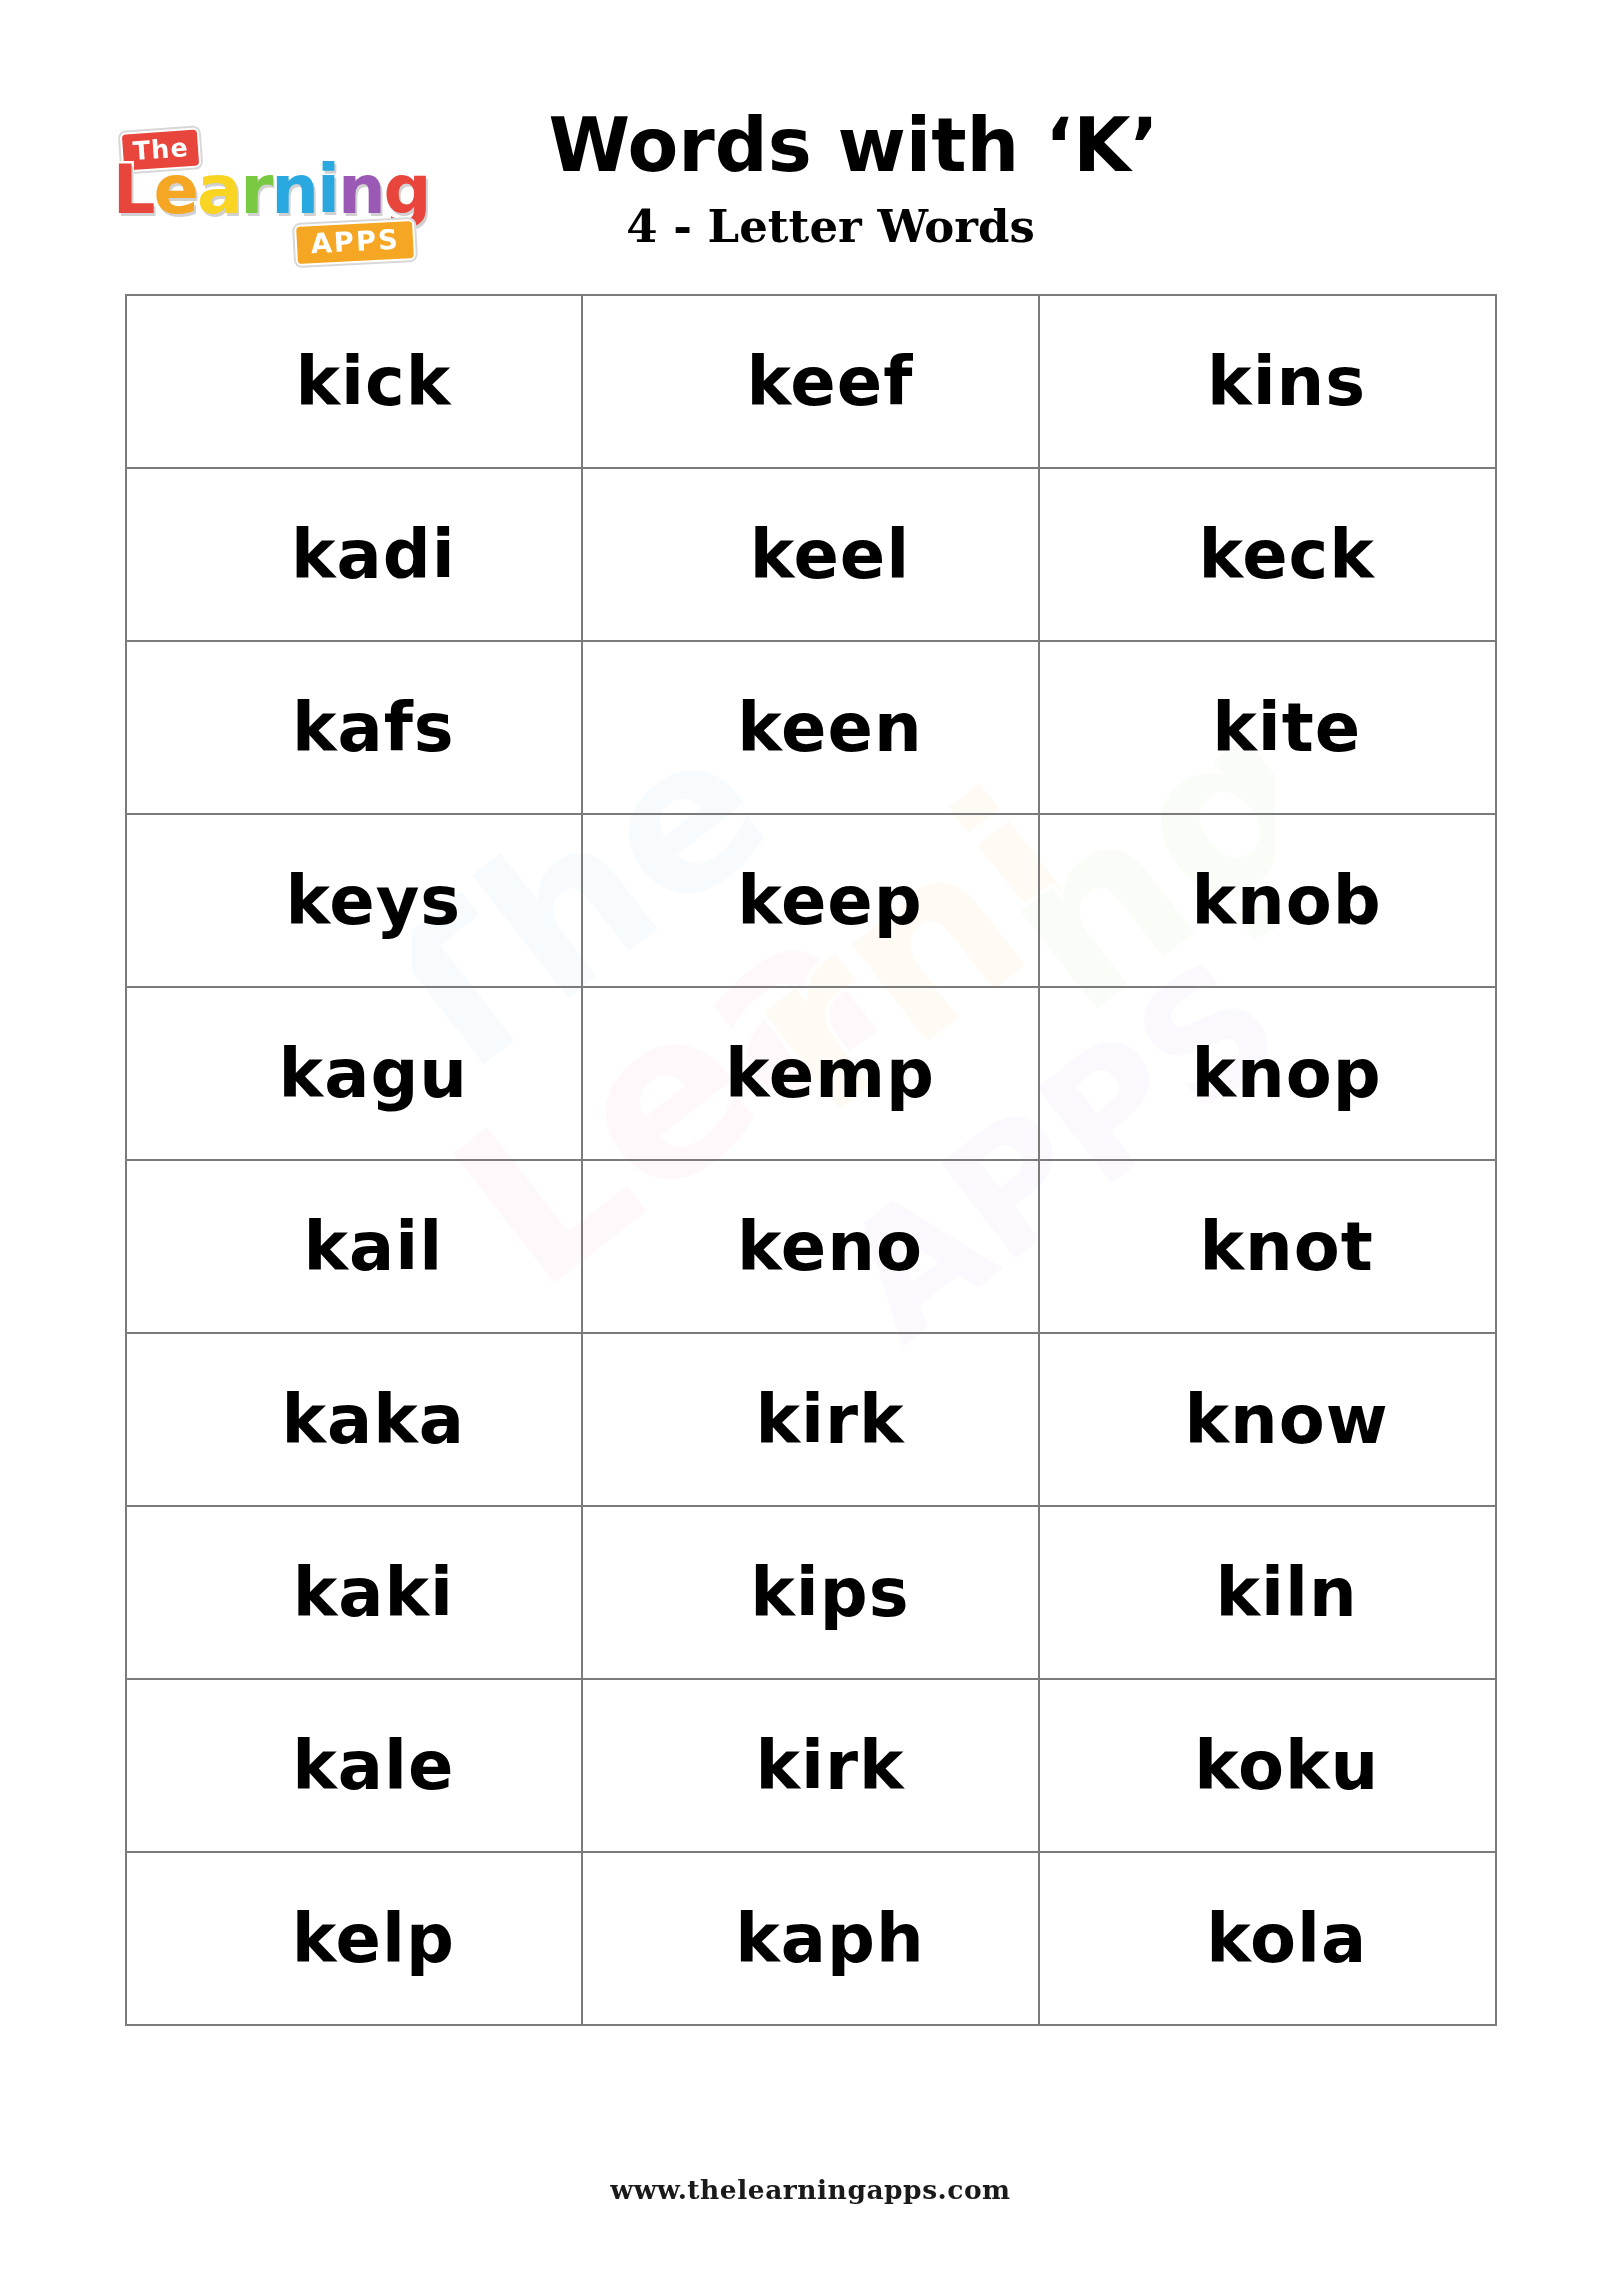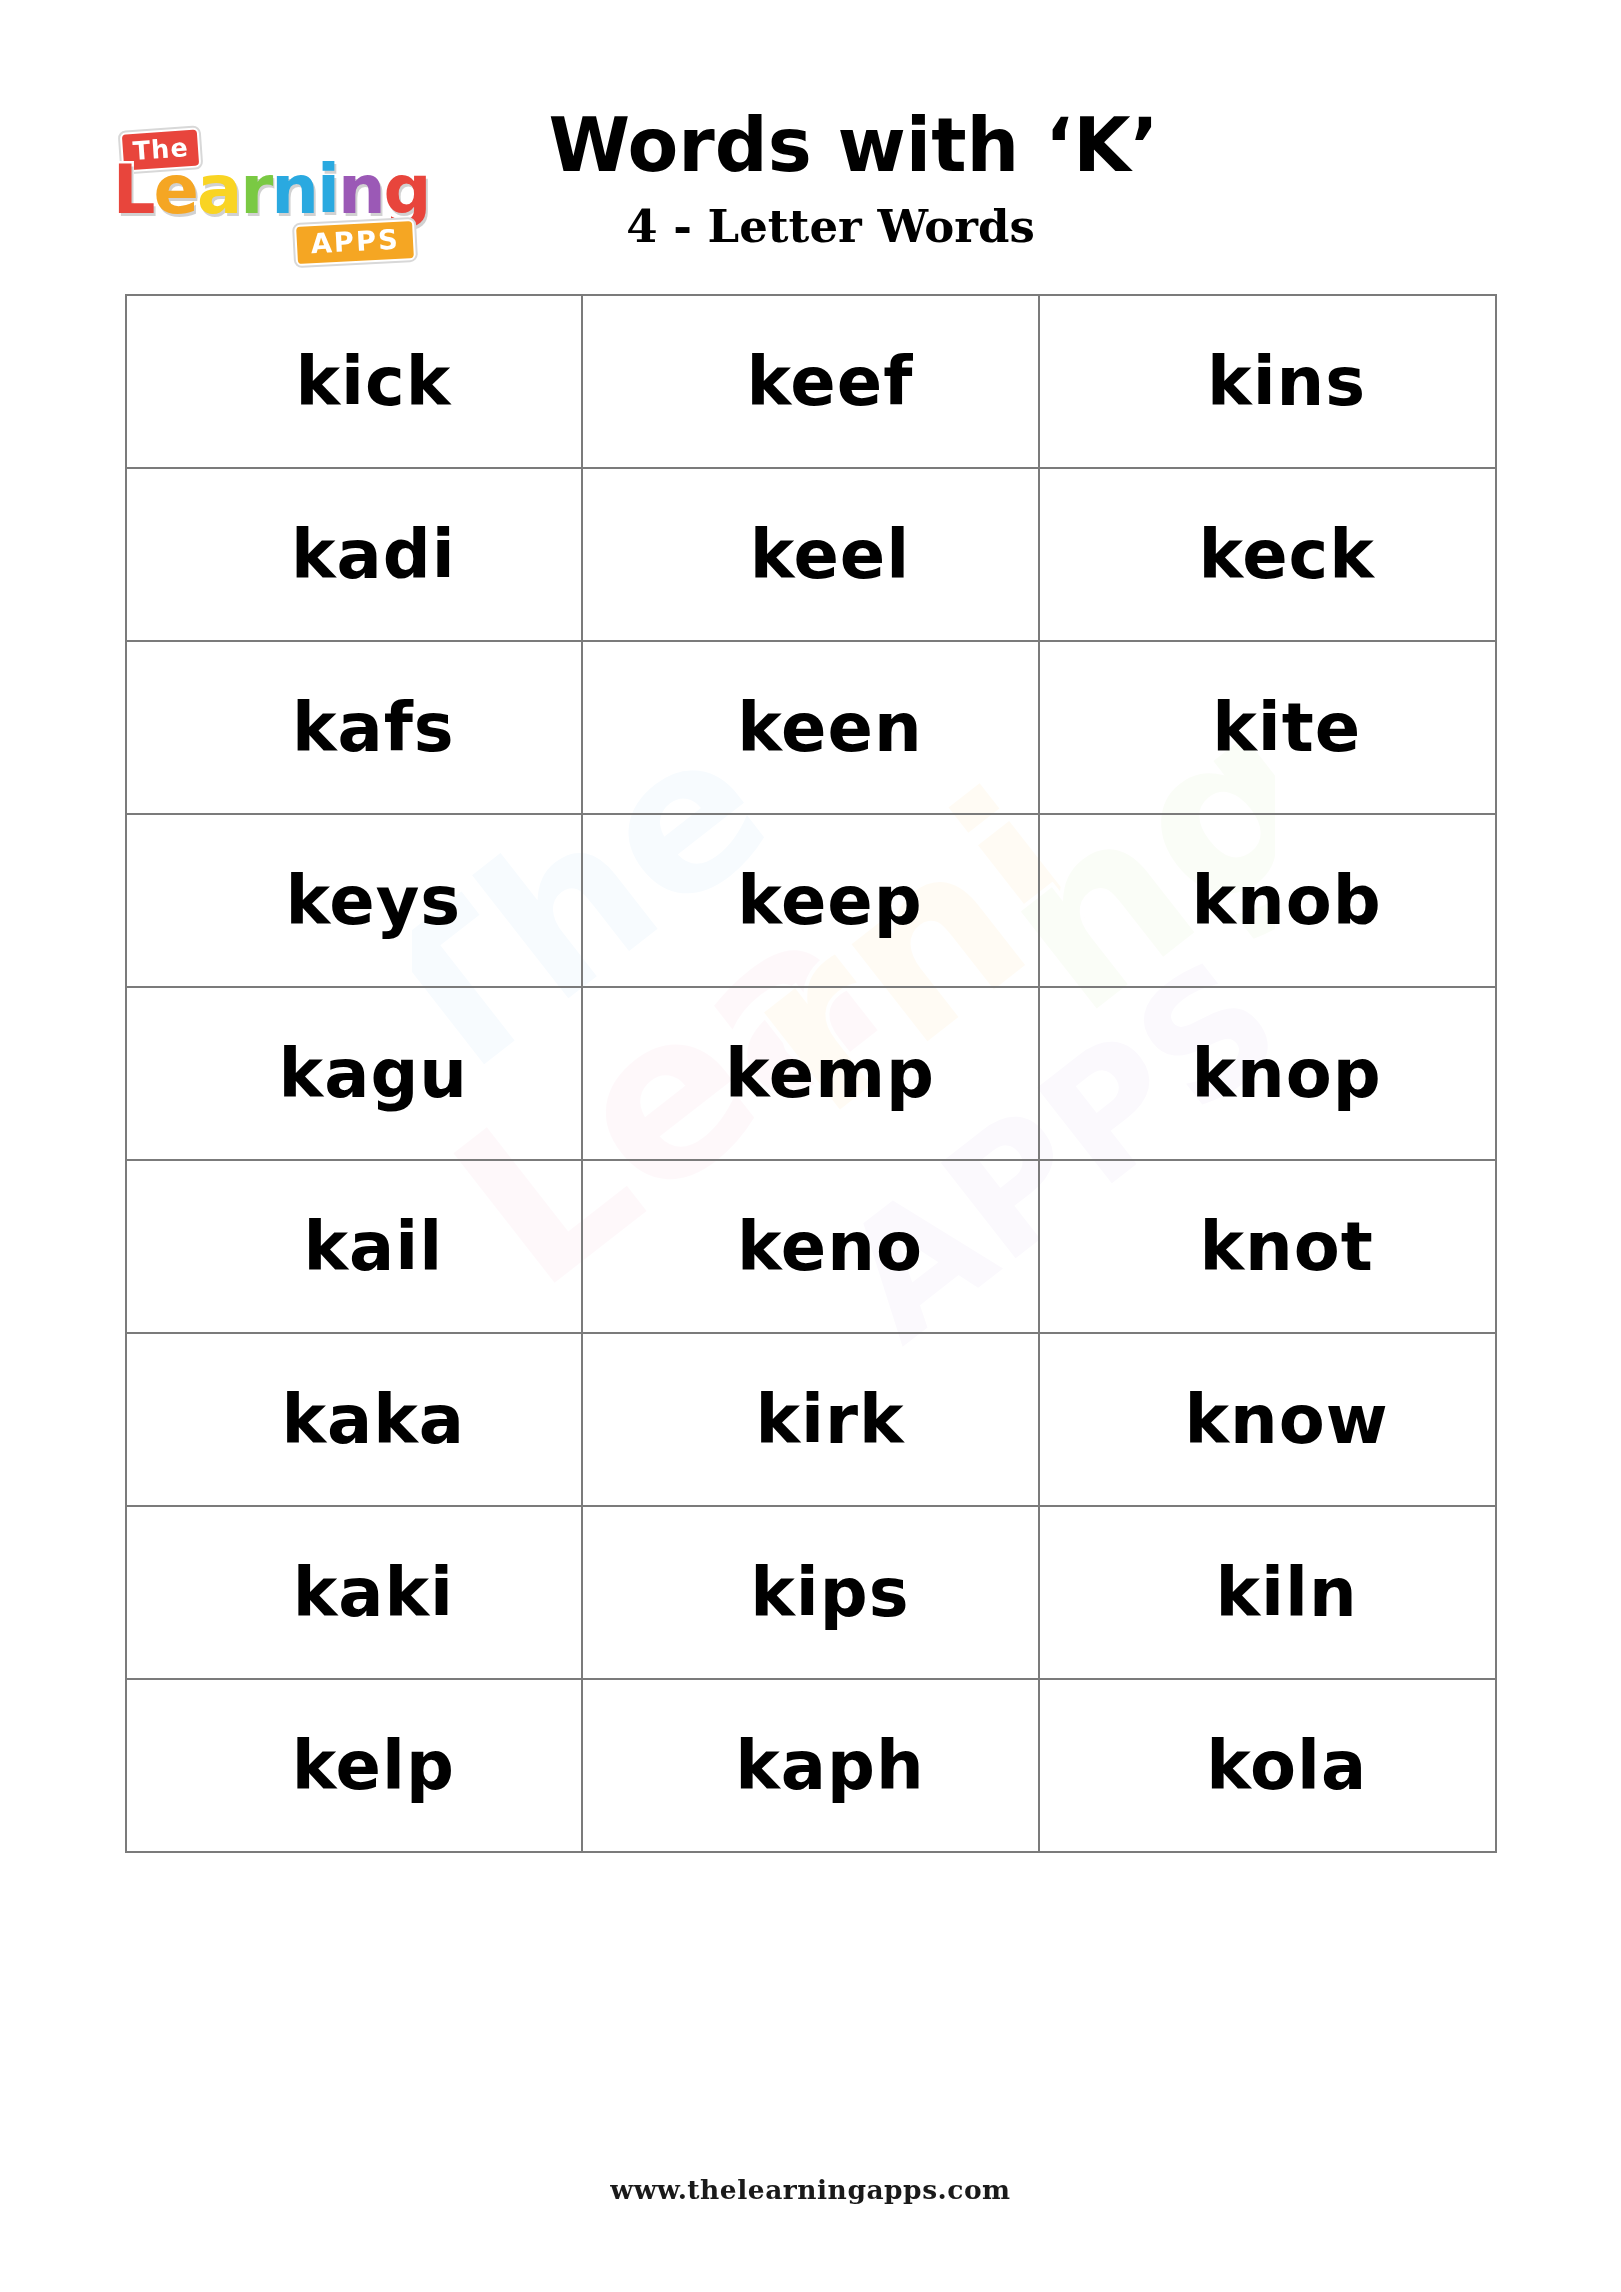--- a/index.html
+++ b/index.html
@@ -223,20 +223,25 @@
           <td>kaka</td>
           <td>kirk</td>
           <td>know</td>
         </tr>
         <tr>
           <td>kaki</td>
           <td>kips</td>
           <td>kiln</td>
         </tr>
         <tr>
+          <td>kale</td>
+          <td>kirk</td>
+          <td>koku</td>
+        </tr>
+        <tr>
           <td>kelp</td>
           <td>kaph</td>
           <td>kola</td>
         </tr>
       </tbody>
     </table>
   </div>
 
   <div class="footer">www.thelearningapps.com</div>
 

